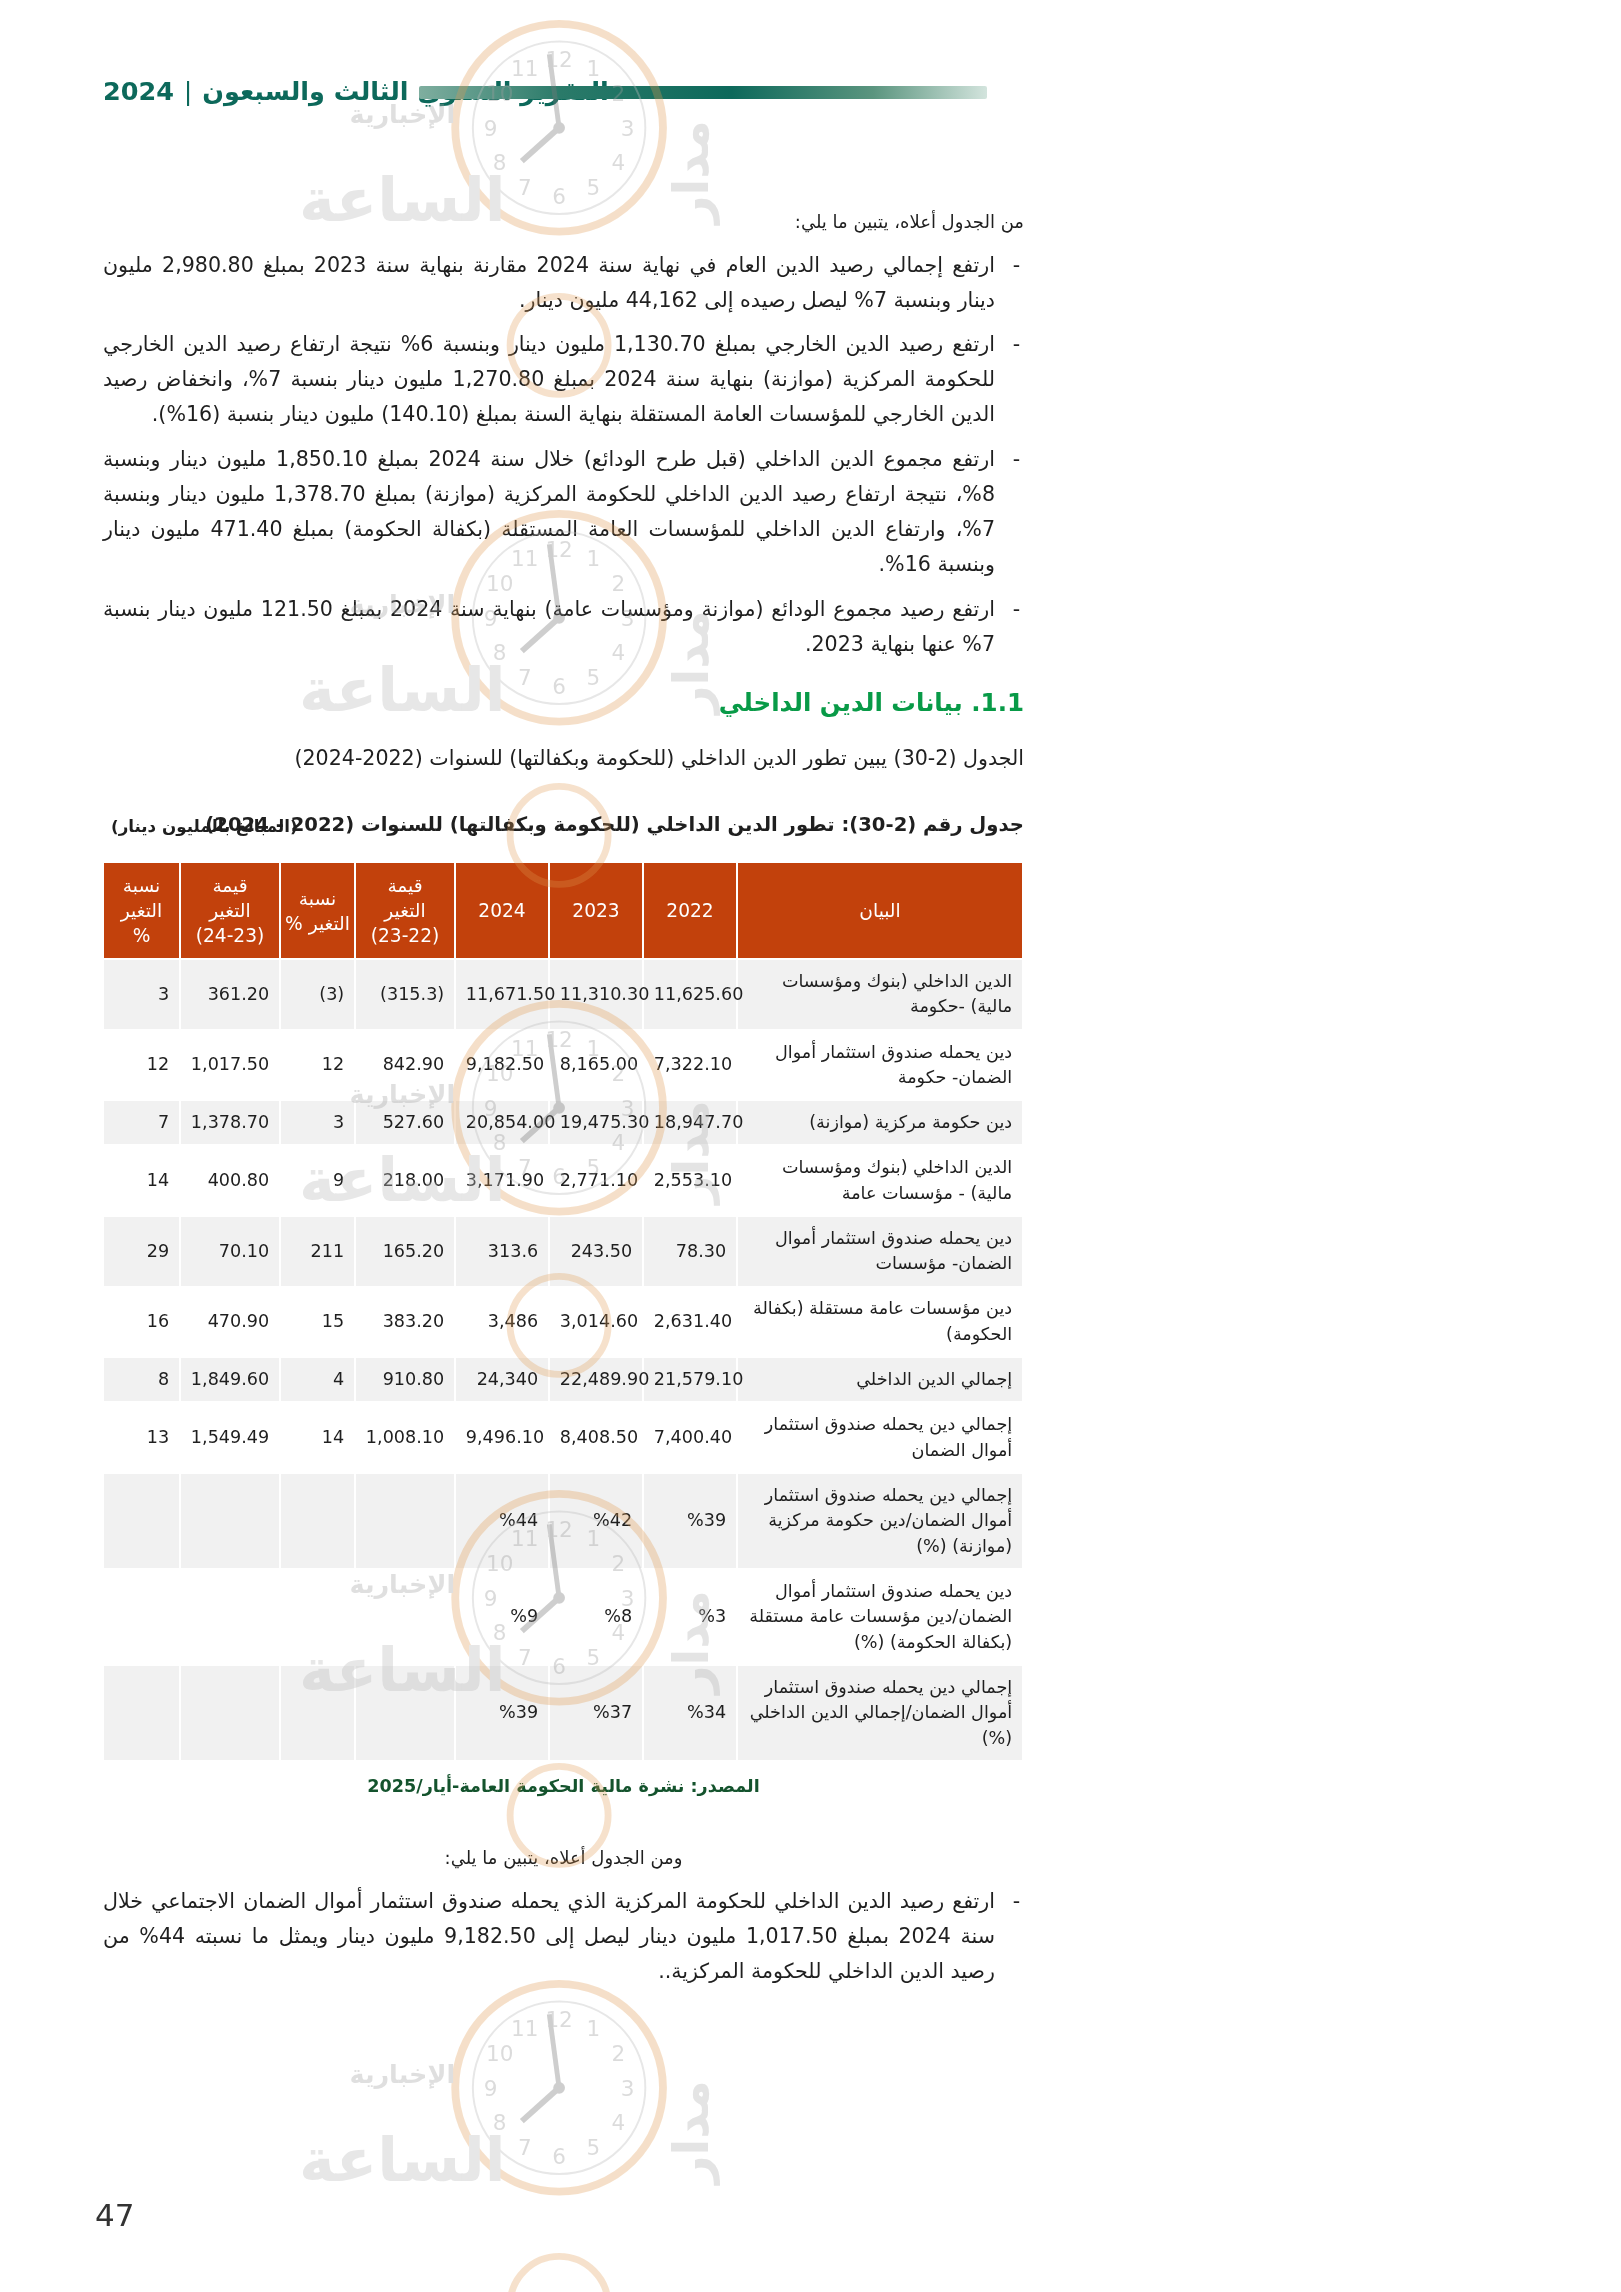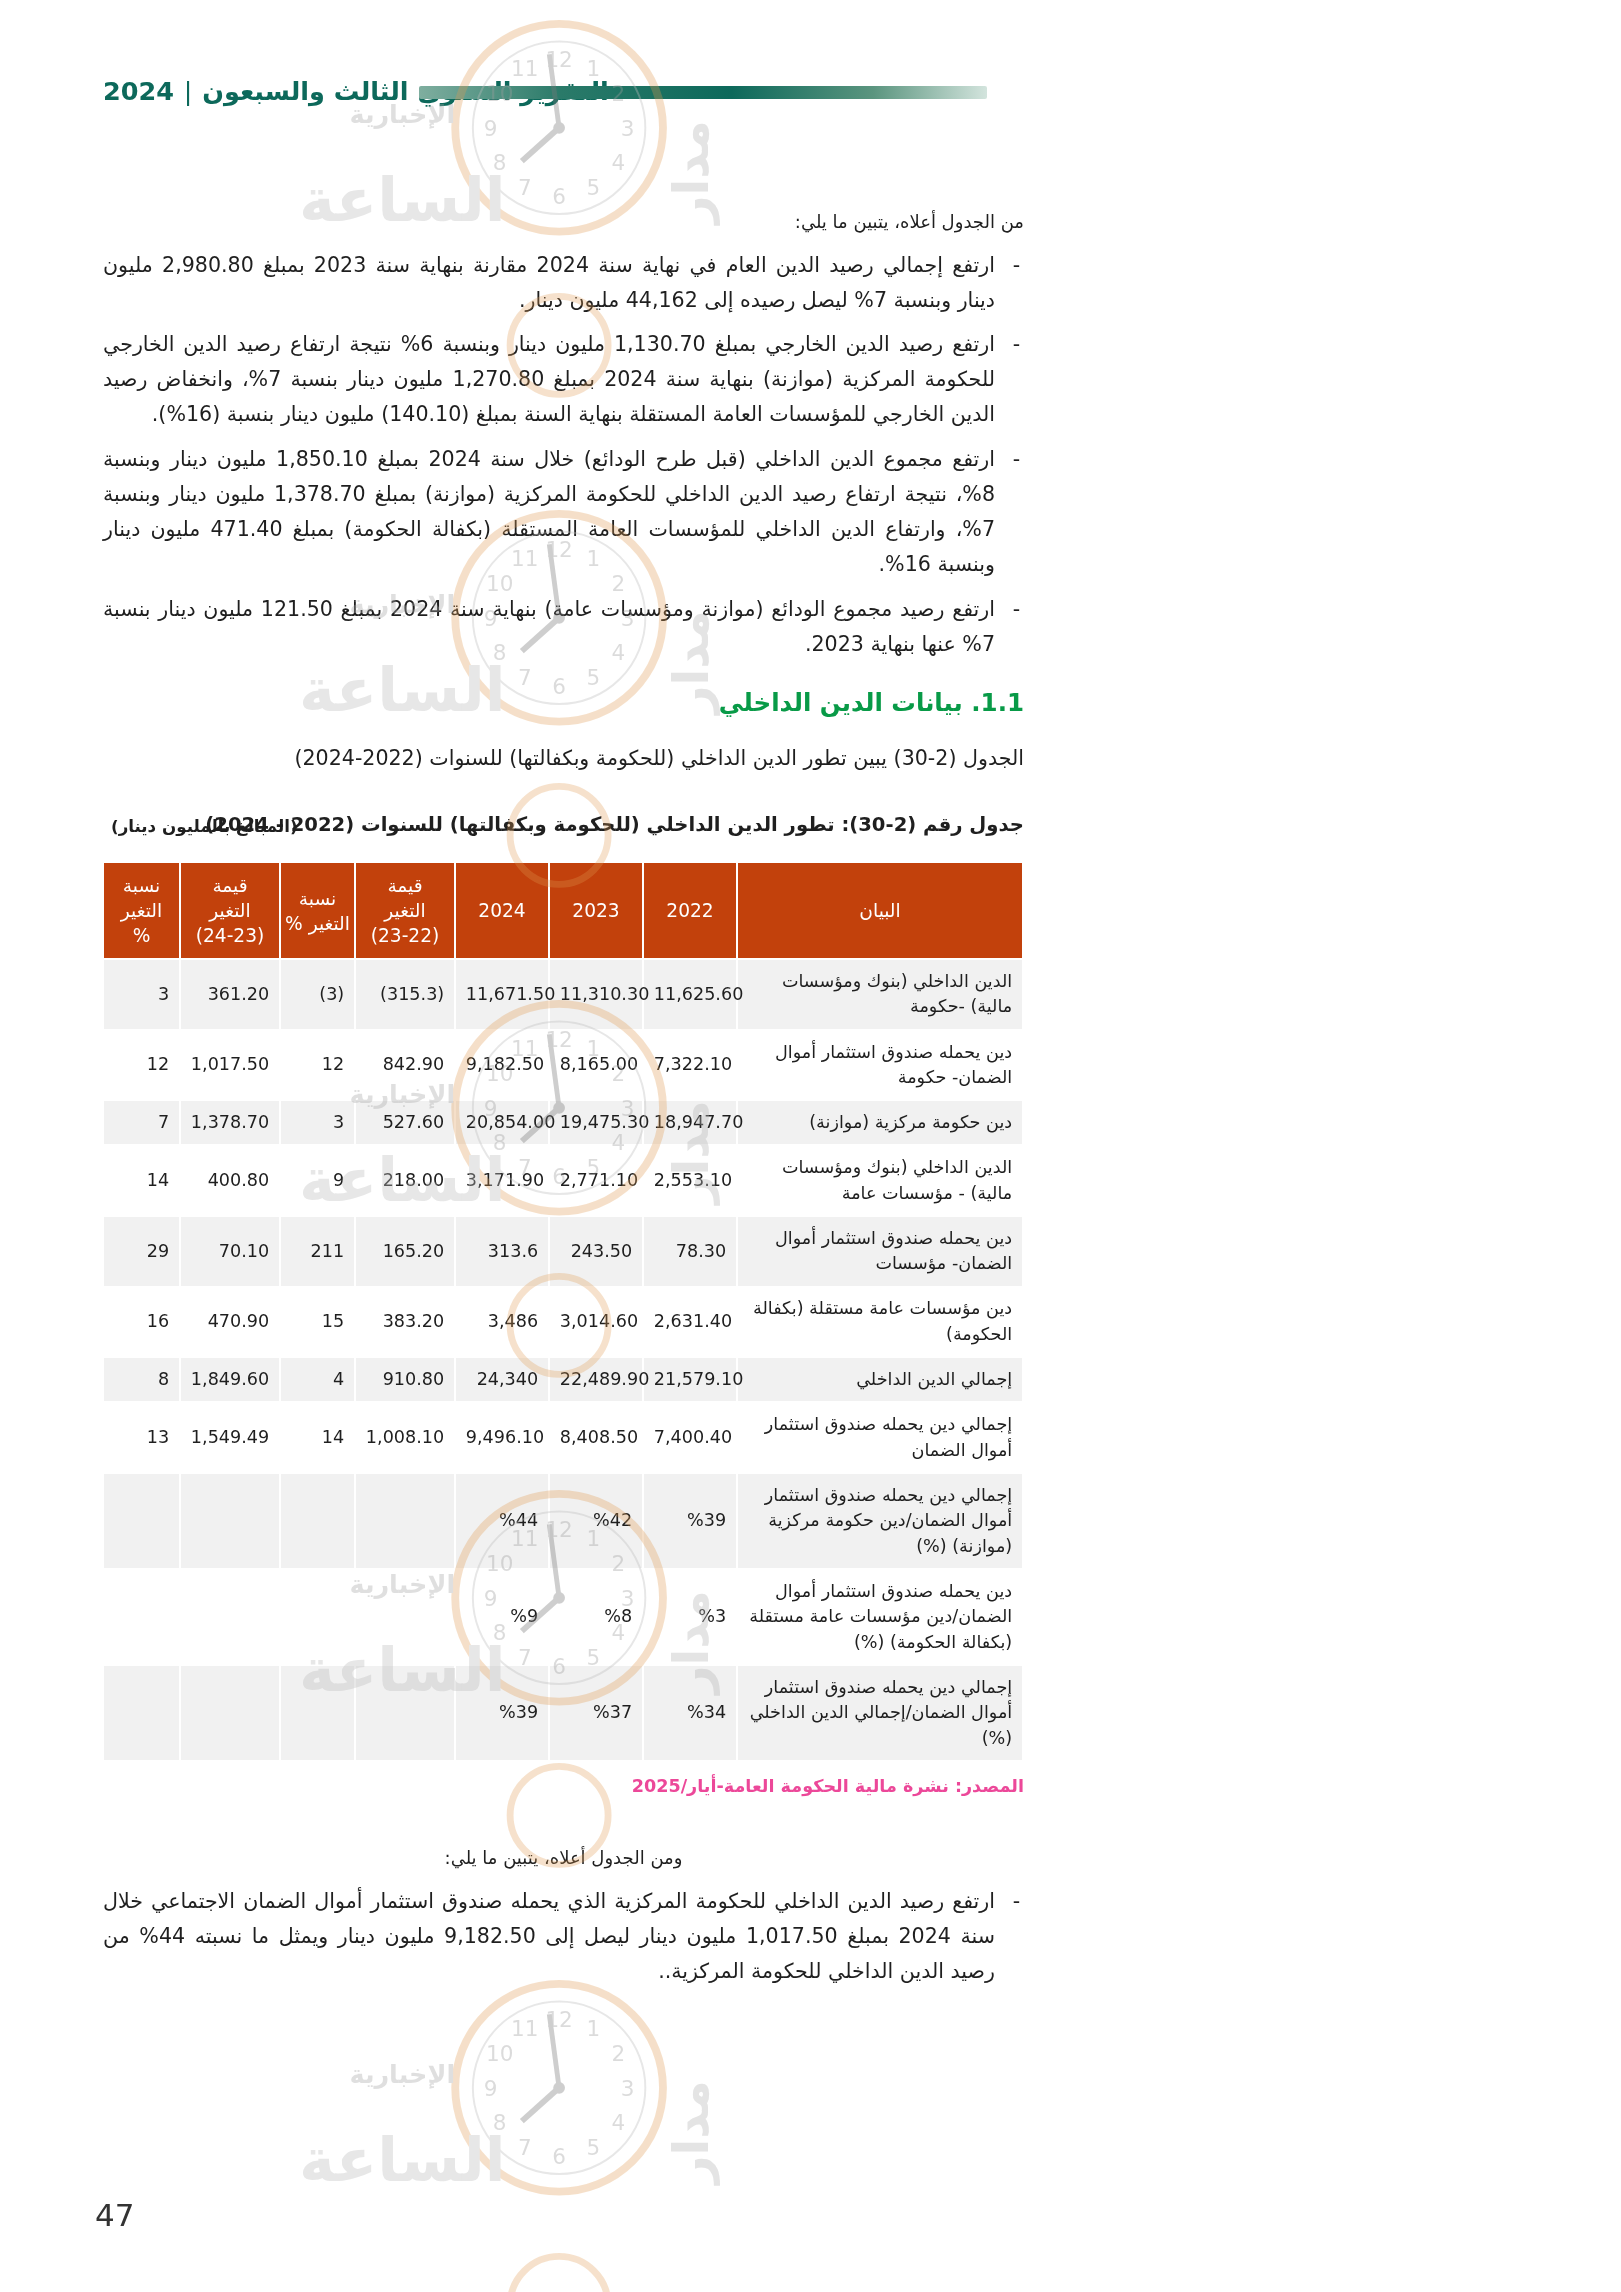--- a/index.html
+++ b/index.html
@@ -72,21 +72,21 @@
   .data-table td {
     border: 2px solid #ffffff;
     padding: 8.8px 9.8px;
     font-size: 17.6px; line-height: 1.45;
     vertical-align: middle;
   }
   .data-table td.label { text-align: right; }
   .data-table td.num   { text-align: right; direction: ltr; }
   .data-table tbody tr:nth-child(odd) td { background: #f1f1f1; }
 
-  .source { margin-top: 13.7px; font-size: 17.6px; font-weight: bold; color: #ec4899; }
+  .source { margin-top: 13.7px; font-size: 17.6px; font-weight: bold; color: #14532d; text-align: center; }
 
   
   .page-number {
     position: absolute; left: 95px; top: 2197px;
     font-size: 31px; color: #333333; z-index: 1;
   }
 
   
   #wm-layer { position: absolute; inset: 0; z-index: 5; pointer-events: none; }
   .wm { position: absolute; width: 549px; height: 490px; opacity: 0.36; pointer-events: none; }

